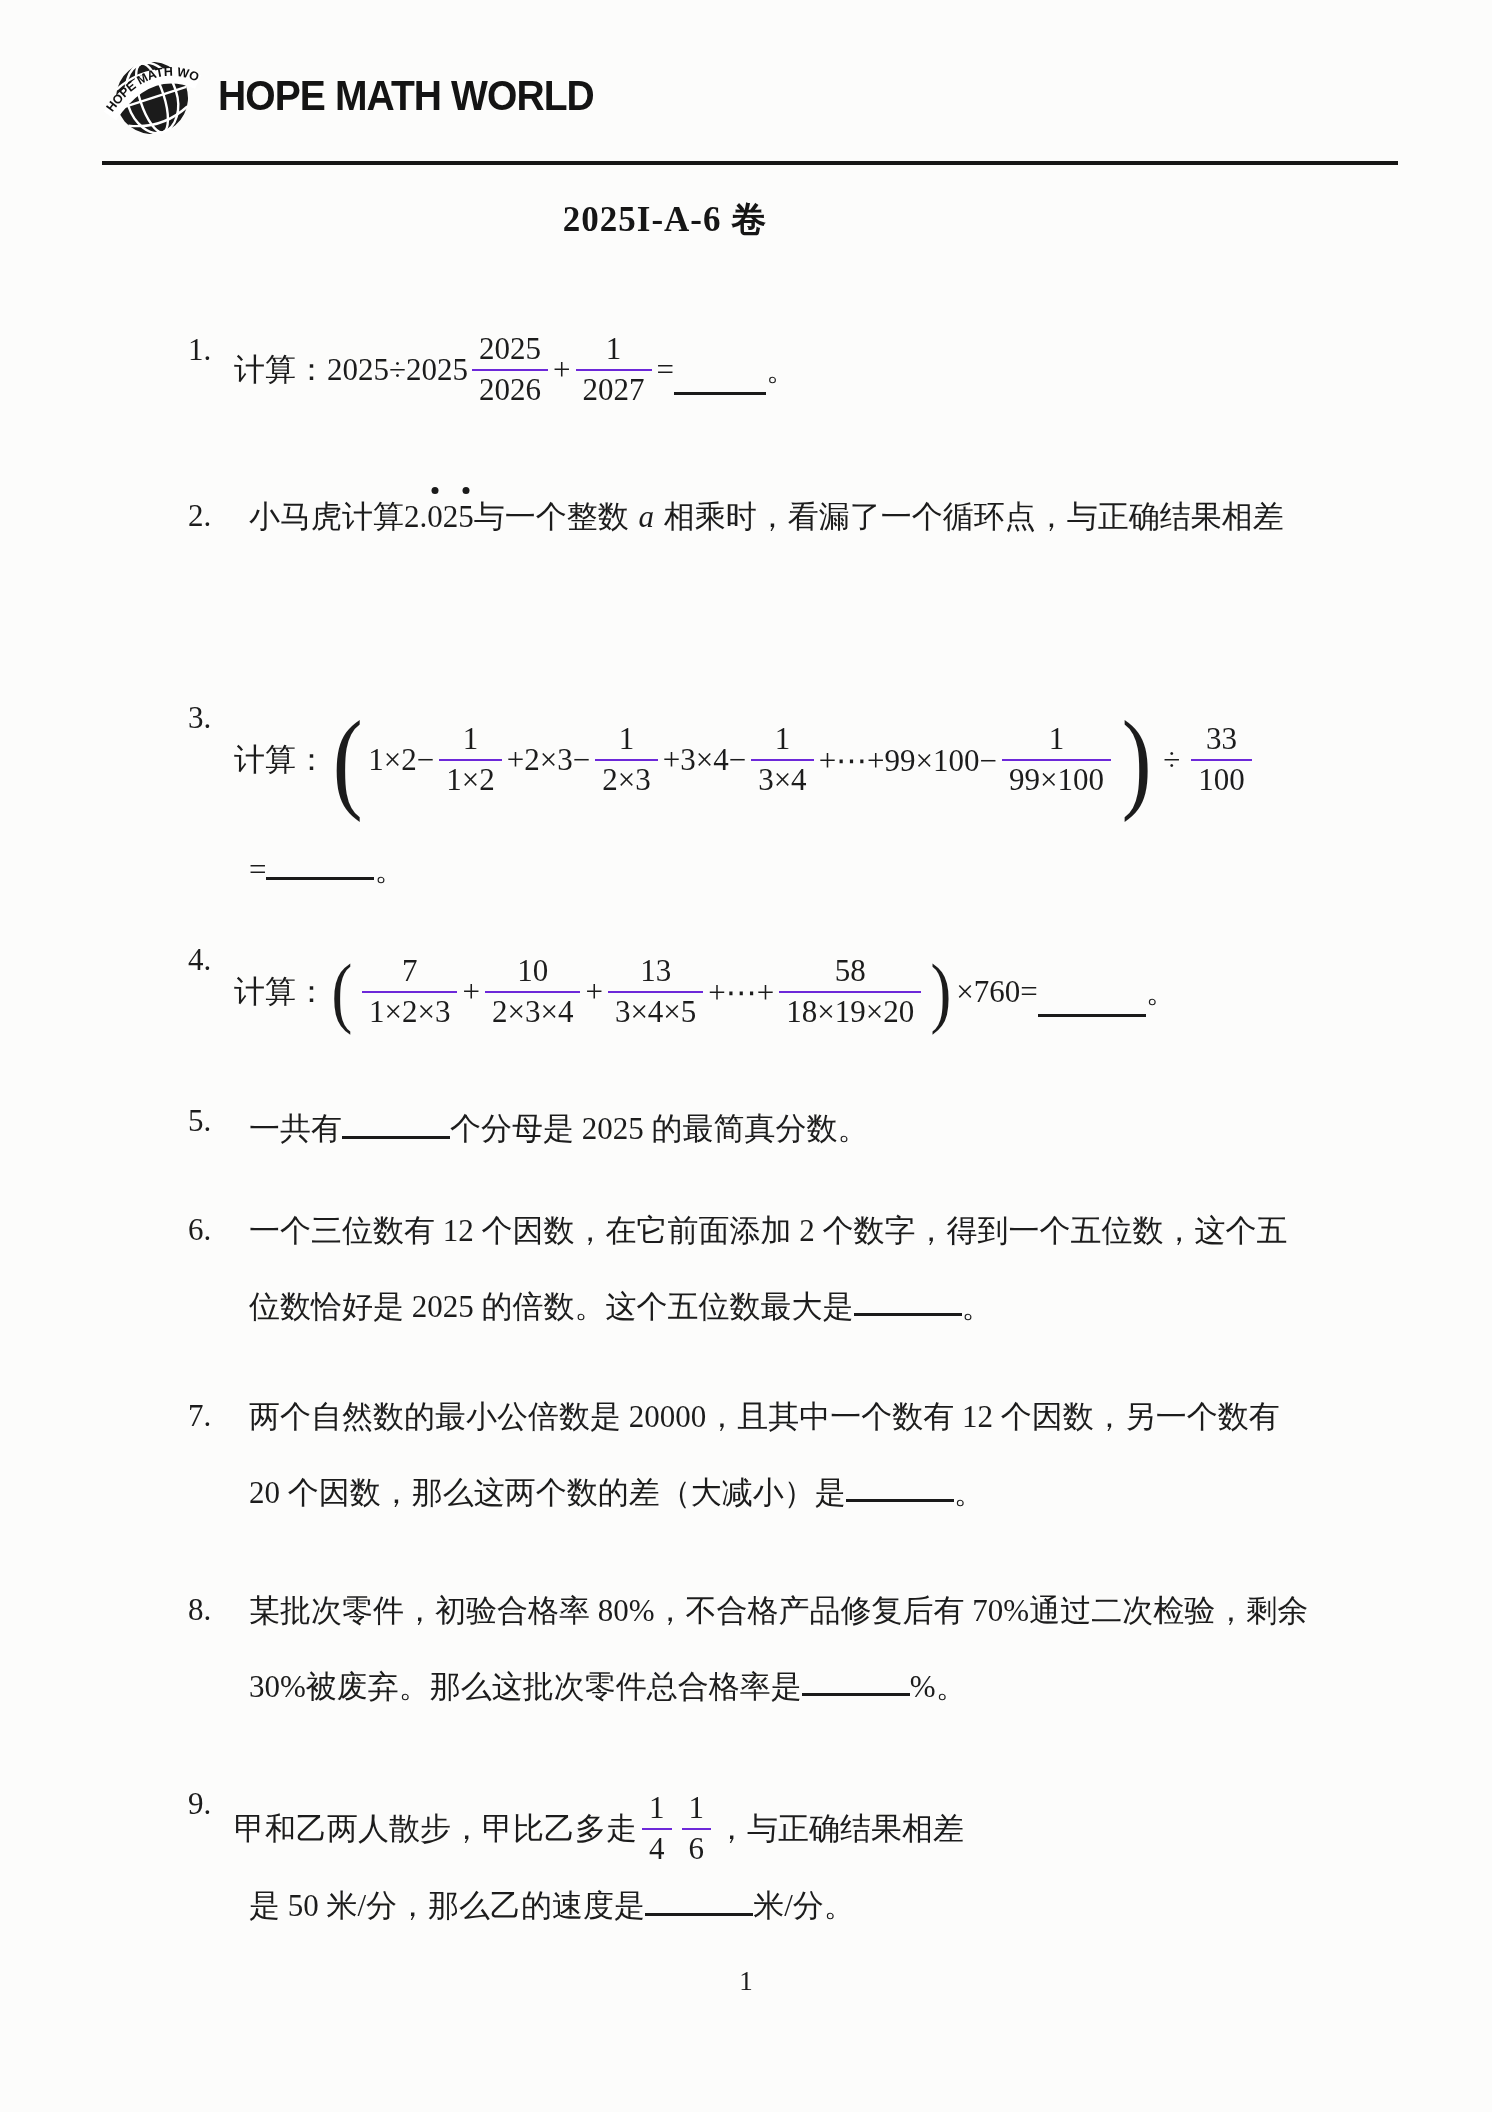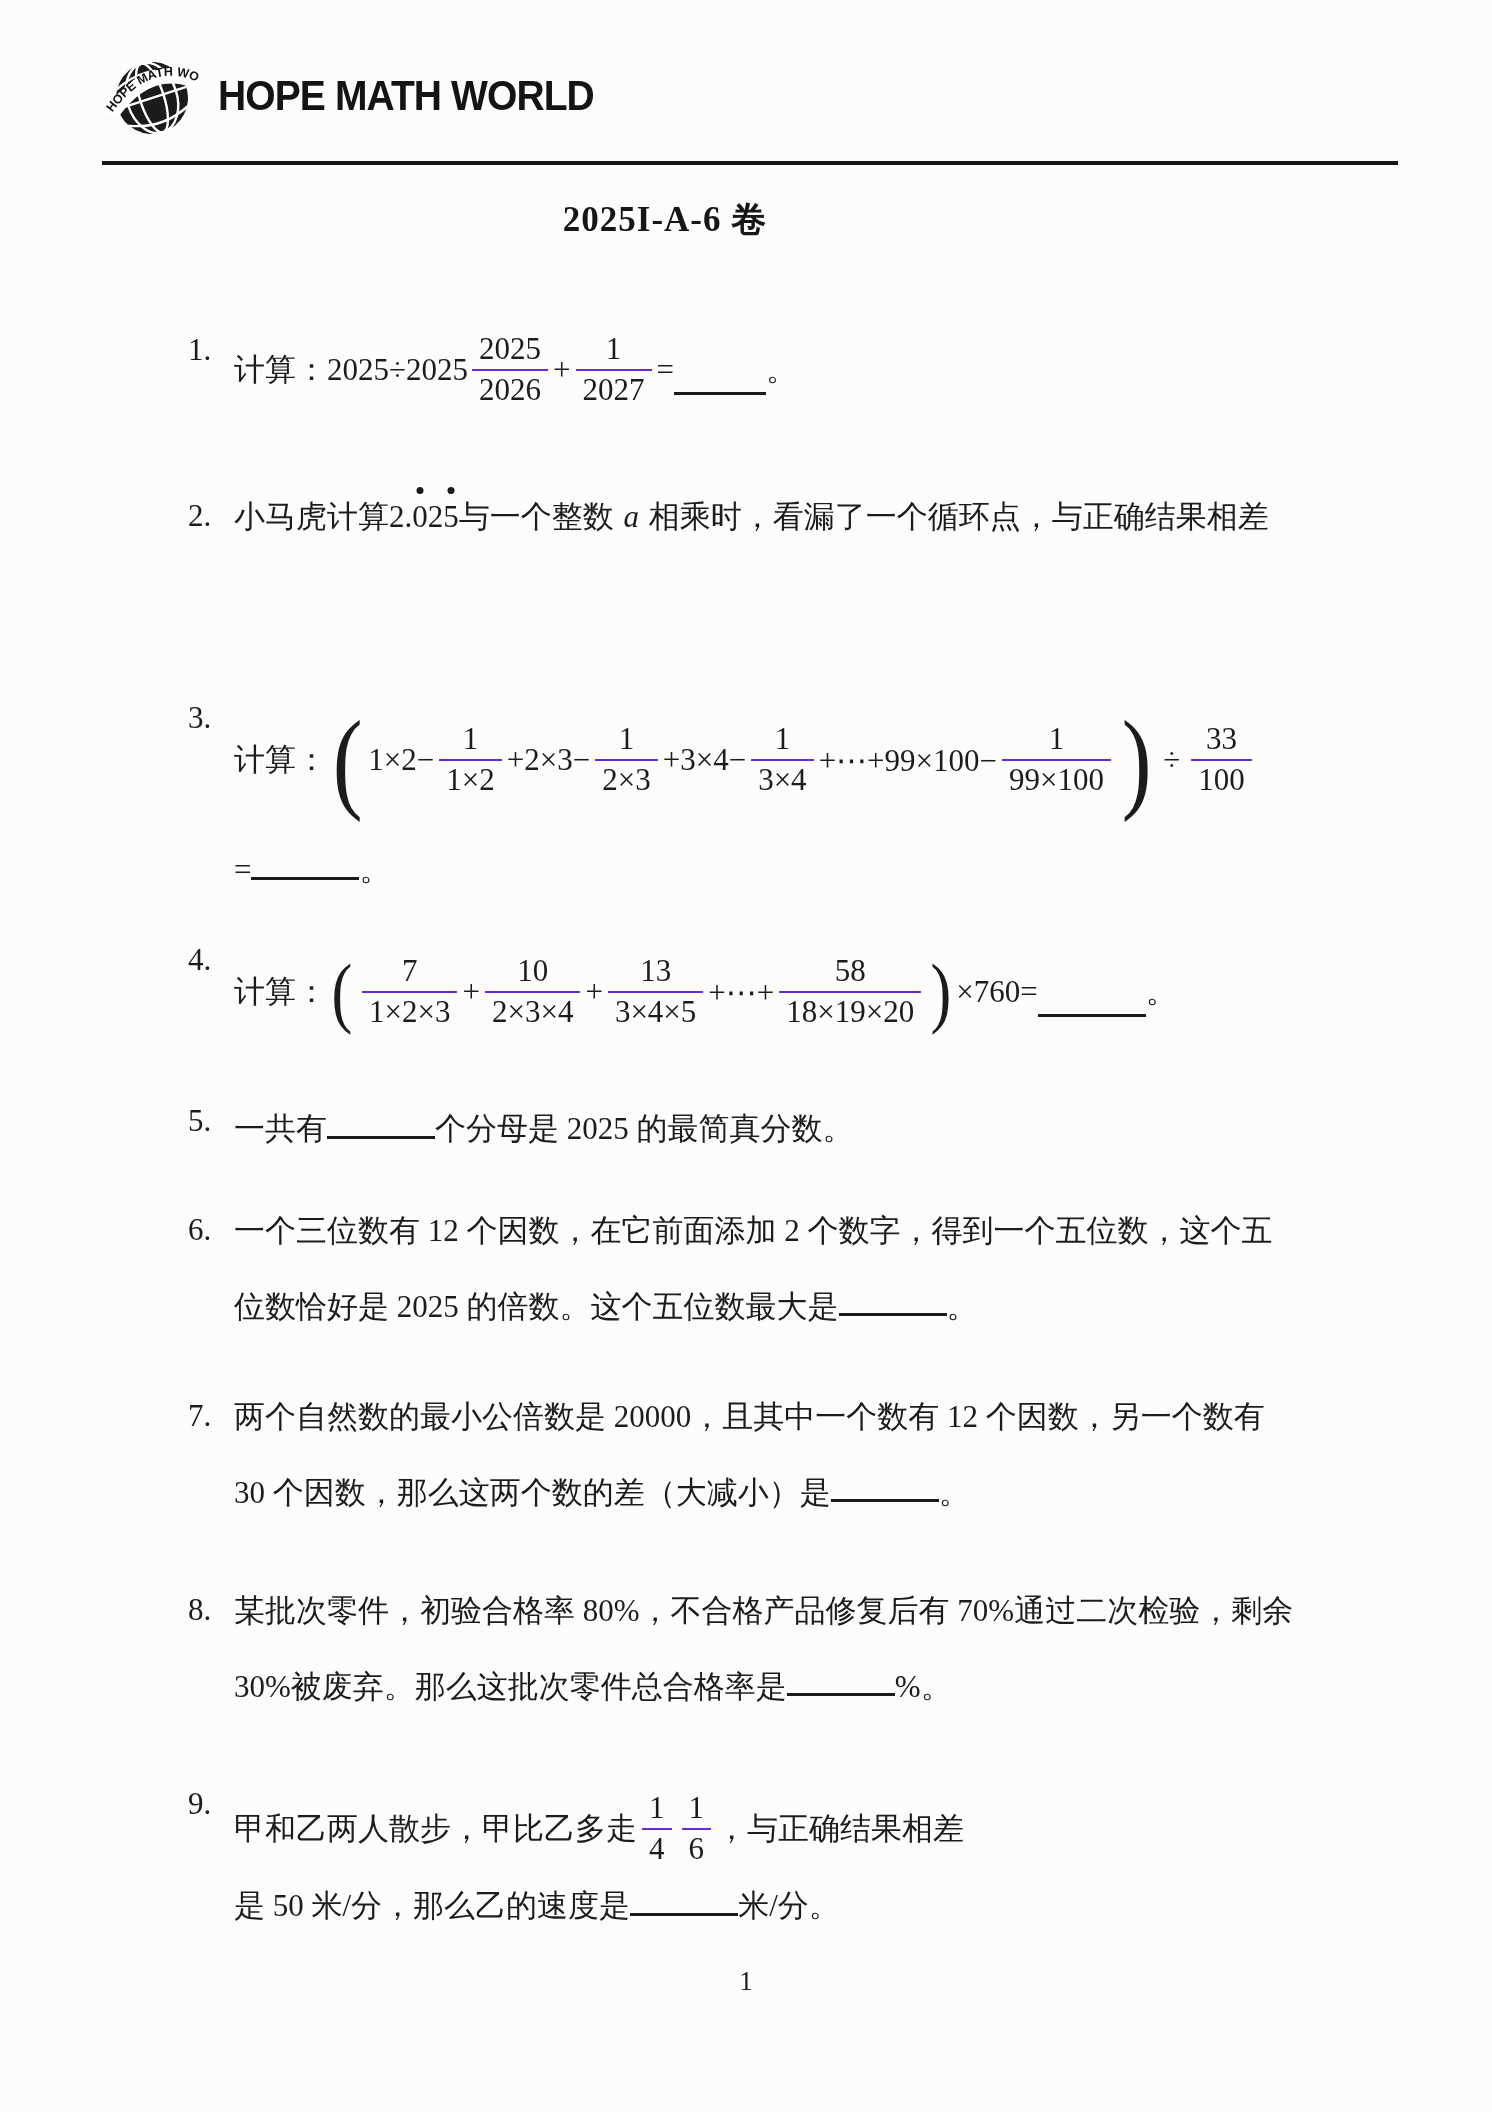--- a/index.html
+++ b/index.html
@@ -22,21 +22,21 @@
   
   .title {
     position:absolute; top:196px; left:0; width:1330px; text-align:center;
     font-size:35px; font-weight:700; letter-spacing:1px; color:#161616;
   }
   
   .problem { position:absolute; left:188px; width:1180px; display:flex; }
   .pnum { width:46px; flex:none; font-size:31px; }
   .pbody { flex:1; min-width:0; }
   .mrow { display:flex; align-items:center; white-space:pre; }
-  .tline { white-space:pre; line-height:1.25; }
+  .tline { white-space:pre; line-height:1.25;margin-left:15px; }
   .tline + .tline, .mrow + .tline { margin-top:30px; }
   .mt { white-space:pre; }
   .frac { display:inline-flex; flex-direction:column; align-items:center; margin:0 5px; line-height:1.12; vertical-align:middle; }
   .frac .num { padding:0 7px 2px; }
   .frac .den { border-top:2px solid #6d28d9; padding:2px 7px 0; }
   .blank { display:inline-block; width:108px; height:1.15em; border-bottom:3px solid #1a1a1a; vertical-align:baseline; }
   .mrow .blank { align-self:center; margin-top:14px; }
   .blank.short { width:92px; }
   .bigparen { font-size:112px; line-height:0; font-weight:400; transform:scaleX(0.8); margin:0 2px; }
   .midparen { font-size:78px; line-height:0; font-weight:400; transform:scaleX(0.8); margin:0 2px; }
@@ -158,21 +158,21 @@
     <div class="pbody">
       <div class="tline">一个三位数有 12 个因数，在它前面添加 2 个数字，得到一个五位数，这个五</div>
       <div class="tline"><span>位数恰好是 2025 的倍数。这个五位数最大是</span><span class="blank"></span><span>。</span></div>
     </div>
   </div>
 
   <div class="problem" style="top:1398px">
     <div class="pnum">7.</div>
     <div class="pbody">
       <div class="tline">两个自然数的最小公倍数是 20000，且其中一个数有 12 个因数，另一个数有</div>
-      <div class="tline"><span>30 个因数，那么这两个数的差（大减小）是</span><span class="blank"></span><span>。</span></div>
+      <div class="tline"><span>20 个因数，那么这两个数的差（大减小）是</span><span class="blank"></span><span>。</span></div>
     </div>
   </div>
 
   <div class="problem" style="top:1592px">
     <div class="pnum">8.</div>
     <div class="pbody">
       <div class="tline">某批次零件，初验合格率 80%，不合格产品修复后有 70%通过二次检验，剩余</div>
       <div class="tline"><span>30%被废弃。那么这批次零件总合格率是</span><span class="blank"></span><span>%。</span></div>
     </div>
   </div>

